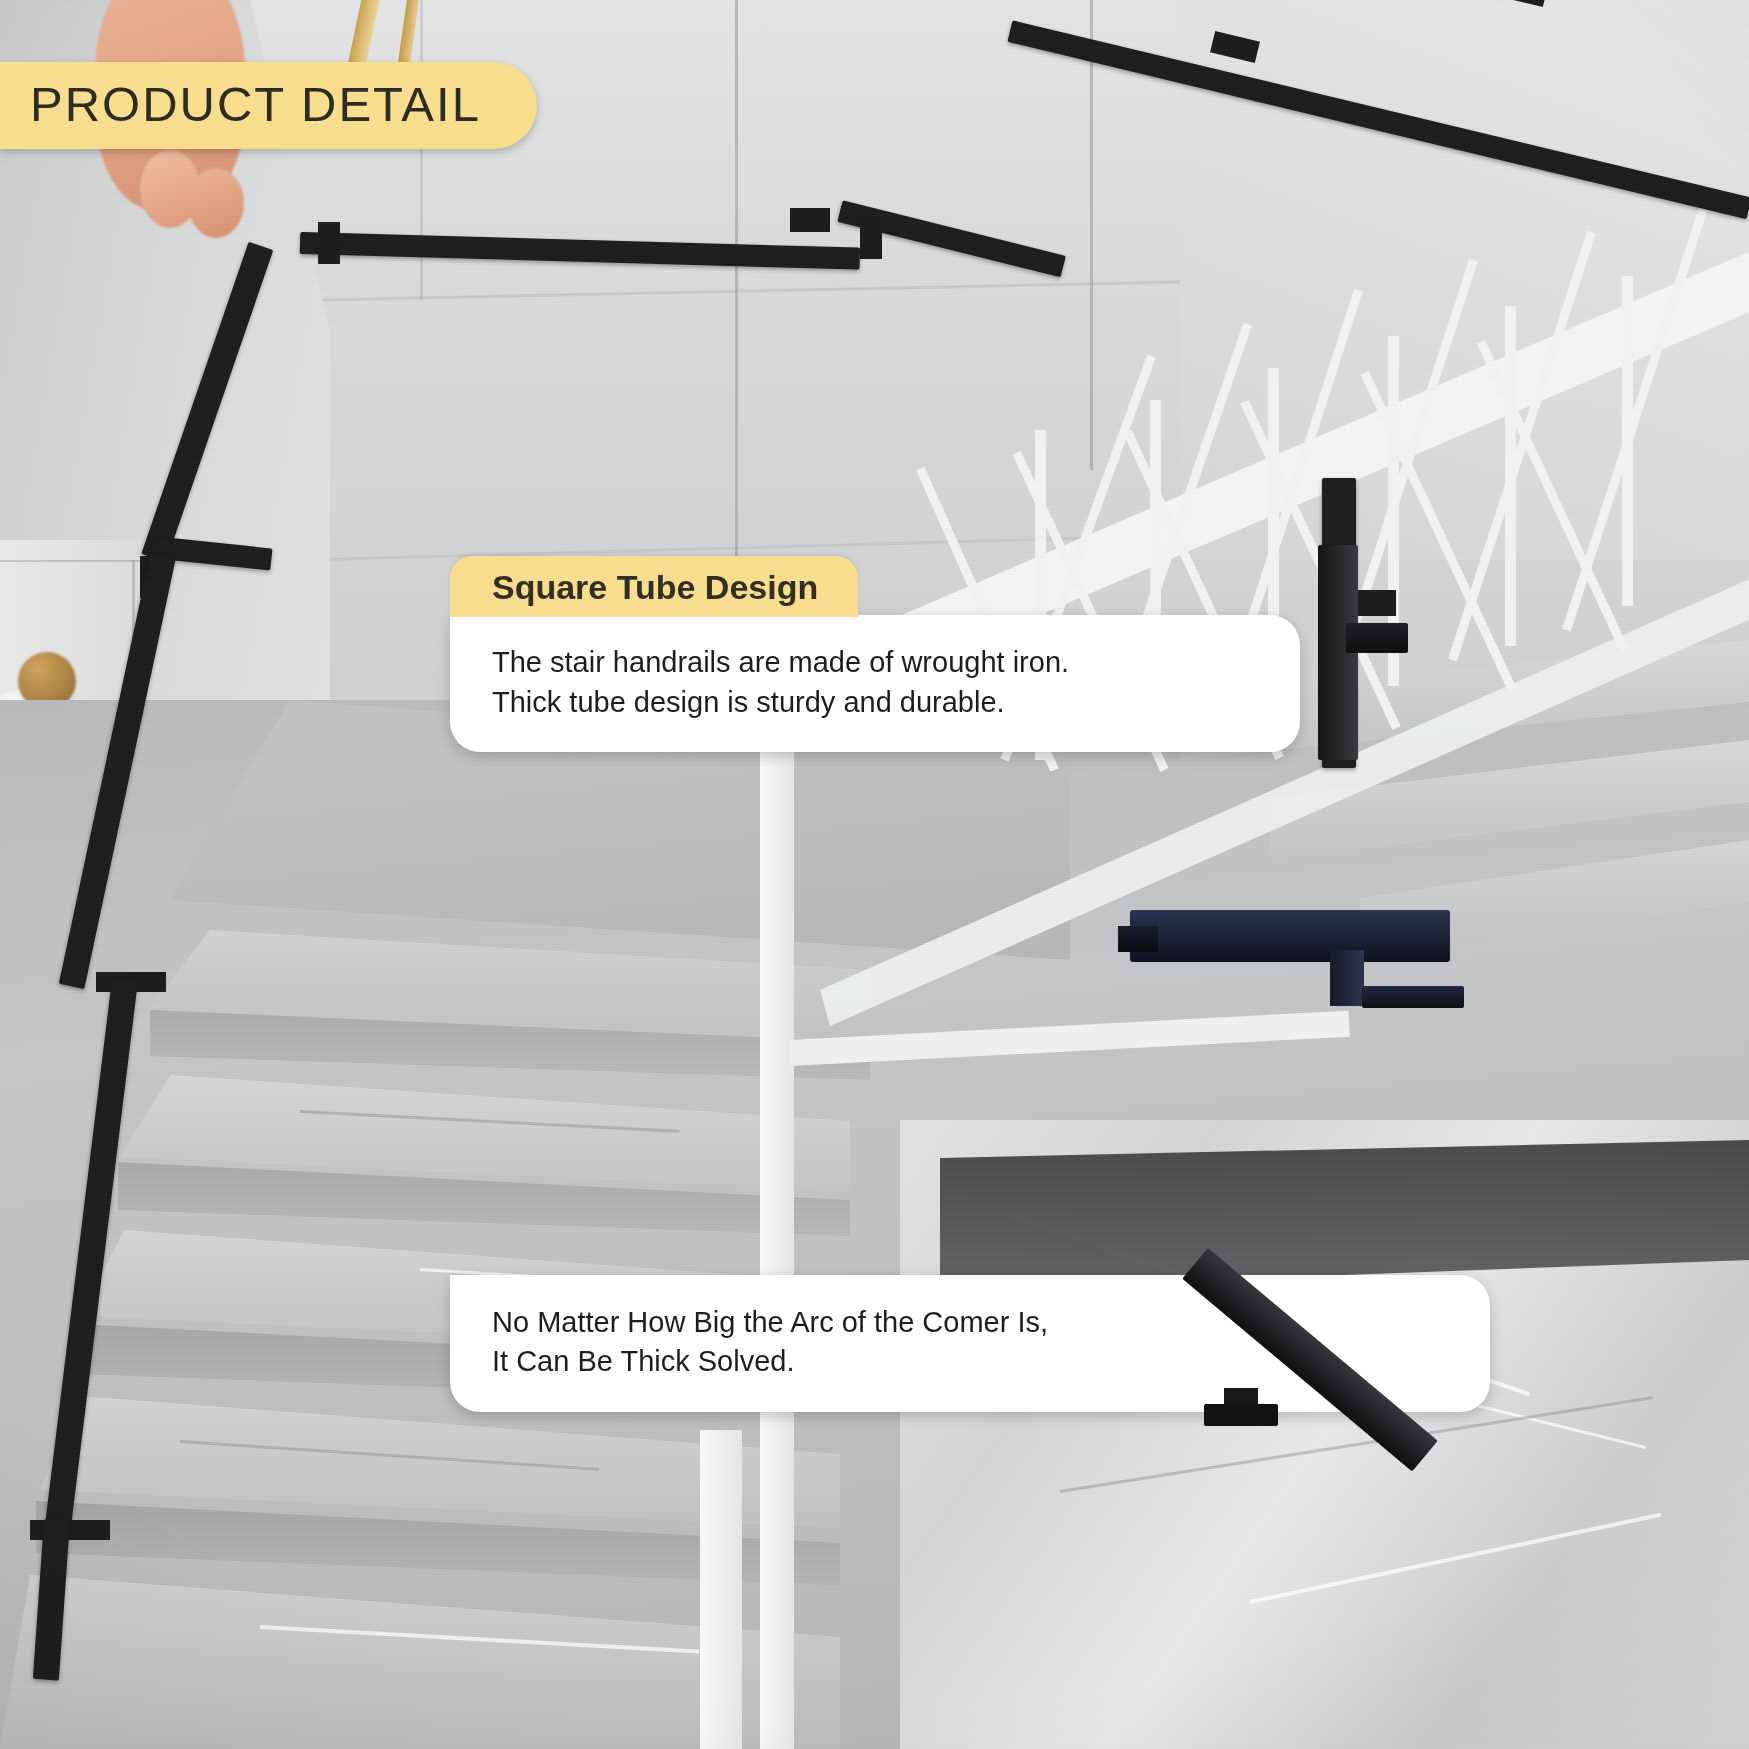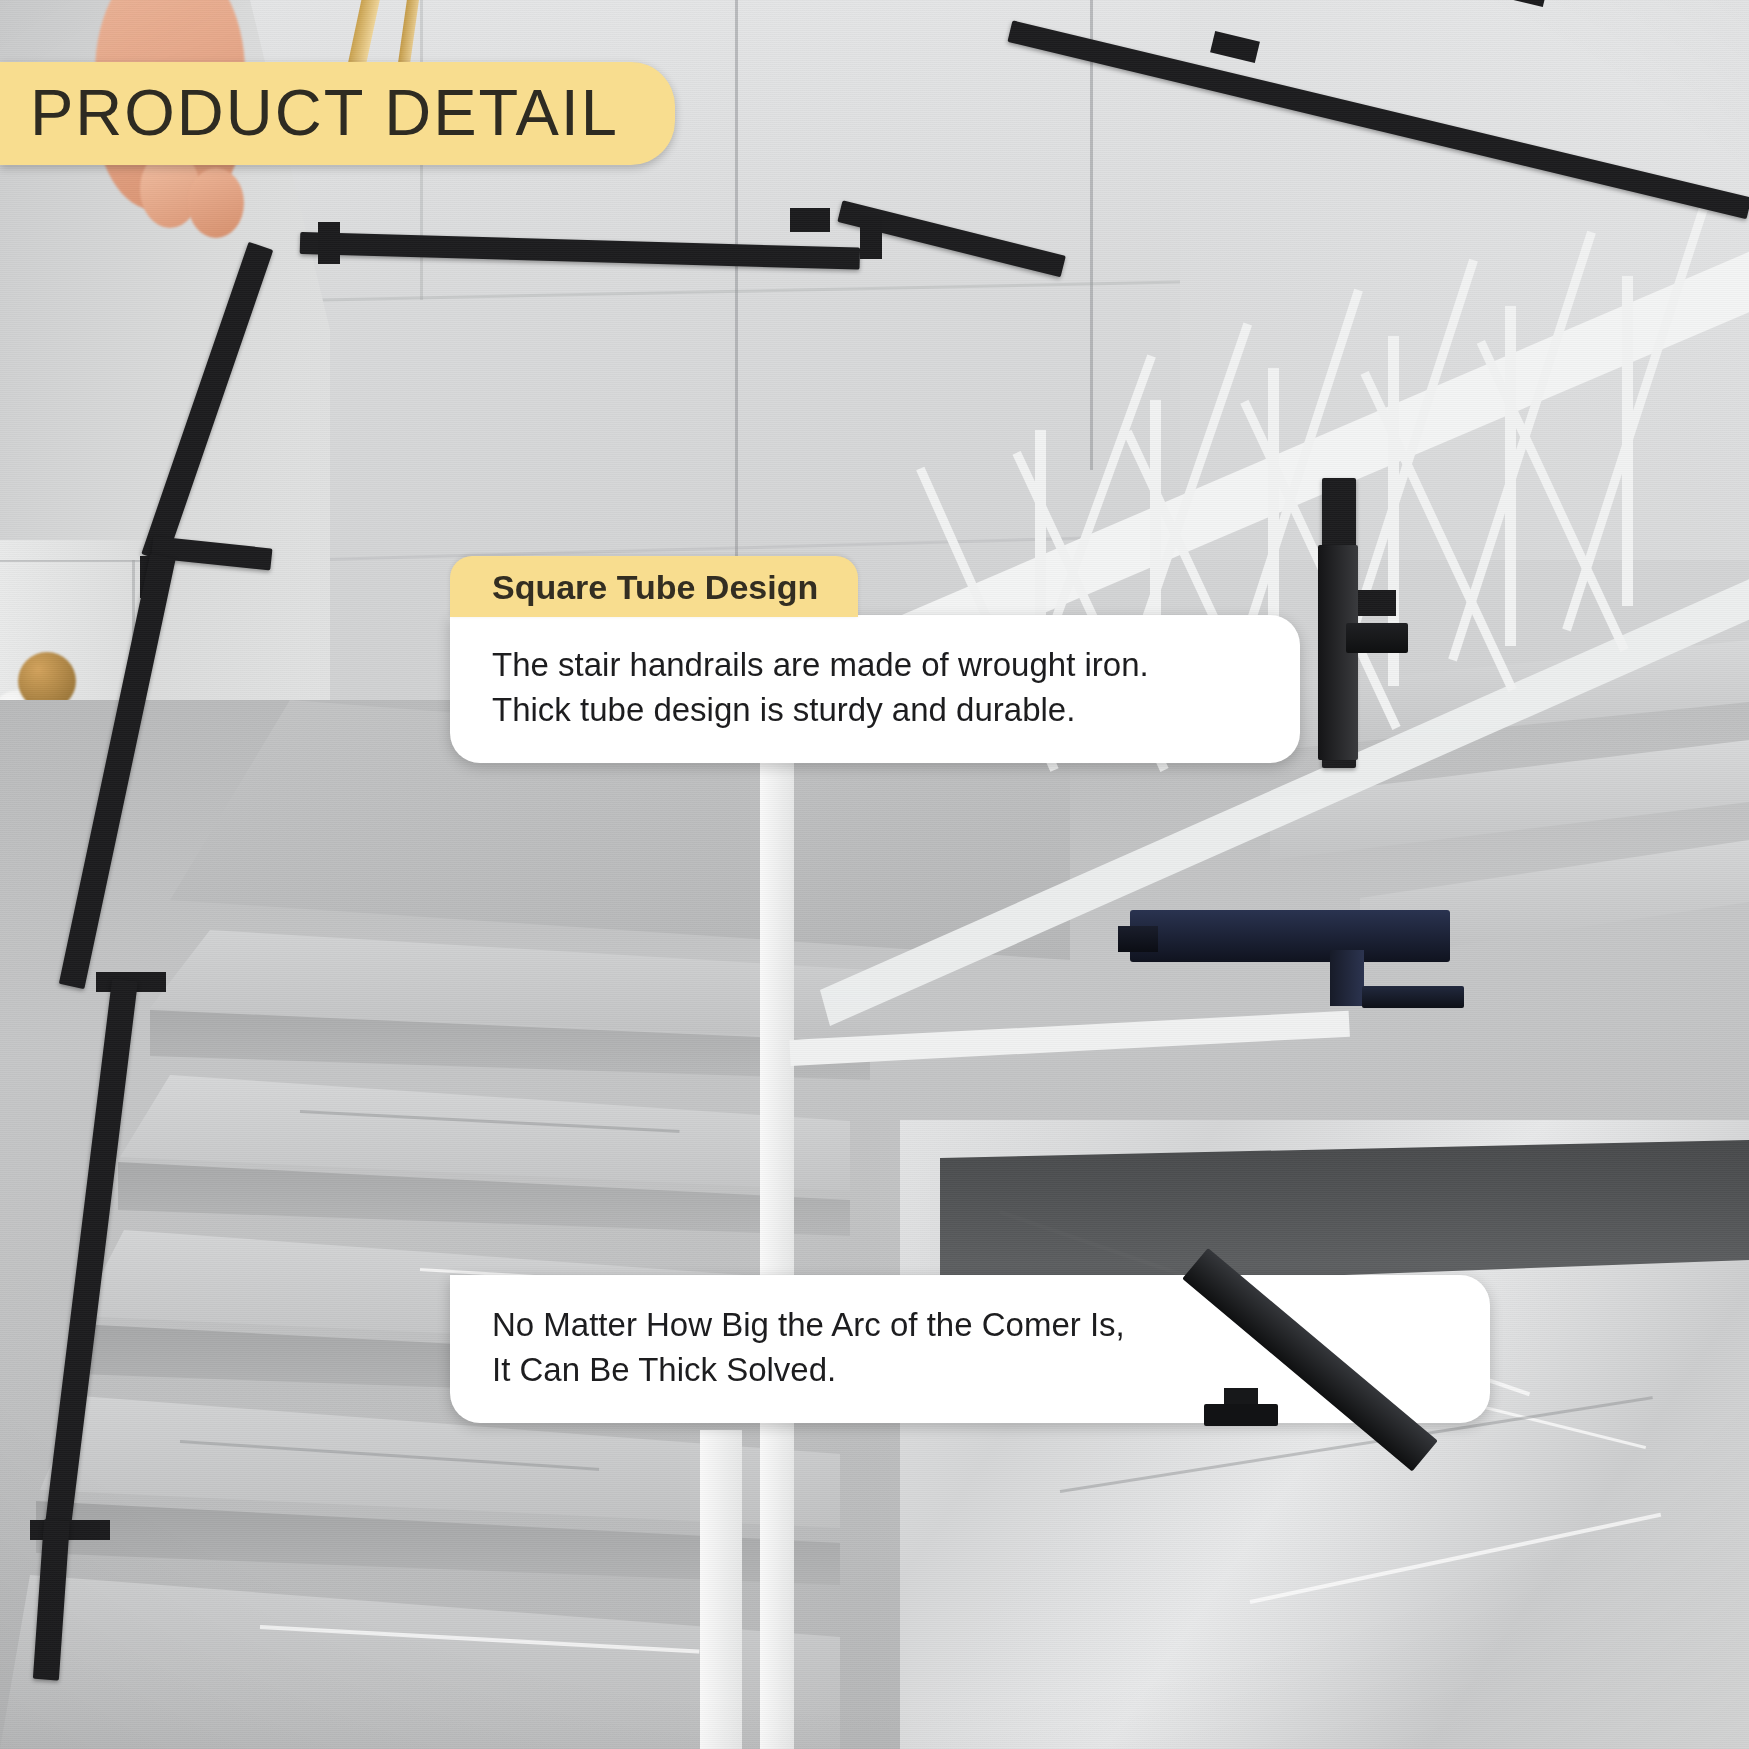--- a/index.html
+++ b/index.html
@@ -102,21 +102,21 @@
   
   #title-badge{
     position:absolute;left:0;top:62px;
     padding:18px 56px 20px 30px;
     background:#f8dd8f;
     border-radius:0 44px 44px 0;
     box-shadow:0 3px 9px rgba(0,0,0,.22);
     z-index:30;
   }
   #title-badge .t{
-    font-size:65px;font-weight:400;letter-spacing:2px;
+    font-size:49px;font-weight:400;letter-spacing:2px;
     color:#2e2b22;line-height:1;white-space:nowrap;
   }
 
   
   .card{position:absolute;z-index:25;margin-left:40px;}
   .card-tab{
     display:inline-block;
     background:#f8dd8f;
     border-radius:22px 22px 0 0;
     padding:12px 40px 10px 42px;
@@ -127,21 +127,21 @@
     font-size:34px;font-weight:bold;color:#332e22;line-height:1.15;white-space:nowrap;
   }
   .card-body{
     background:#fff;
     border-radius:0 30px 30px 30px;
     padding:28px 40px 30px 42px;
     box-shadow:0 4px 14px rgba(0,0,0,.20);
     position:relative;z-index:1;margin-top:-2px;
   }
   .card-body .bt{
-    font-size:33px;color:#1d1d1f;line-height:1.36;white-space:pre-line;
+    font-size:29px;color:#1d1d1f;line-height:1.36;white-space:pre-line;
   }
 
   
   .inset{position:absolute;z-index:26;}
 </style>
 </head>
 <body>
 
 <div id="page">
 

